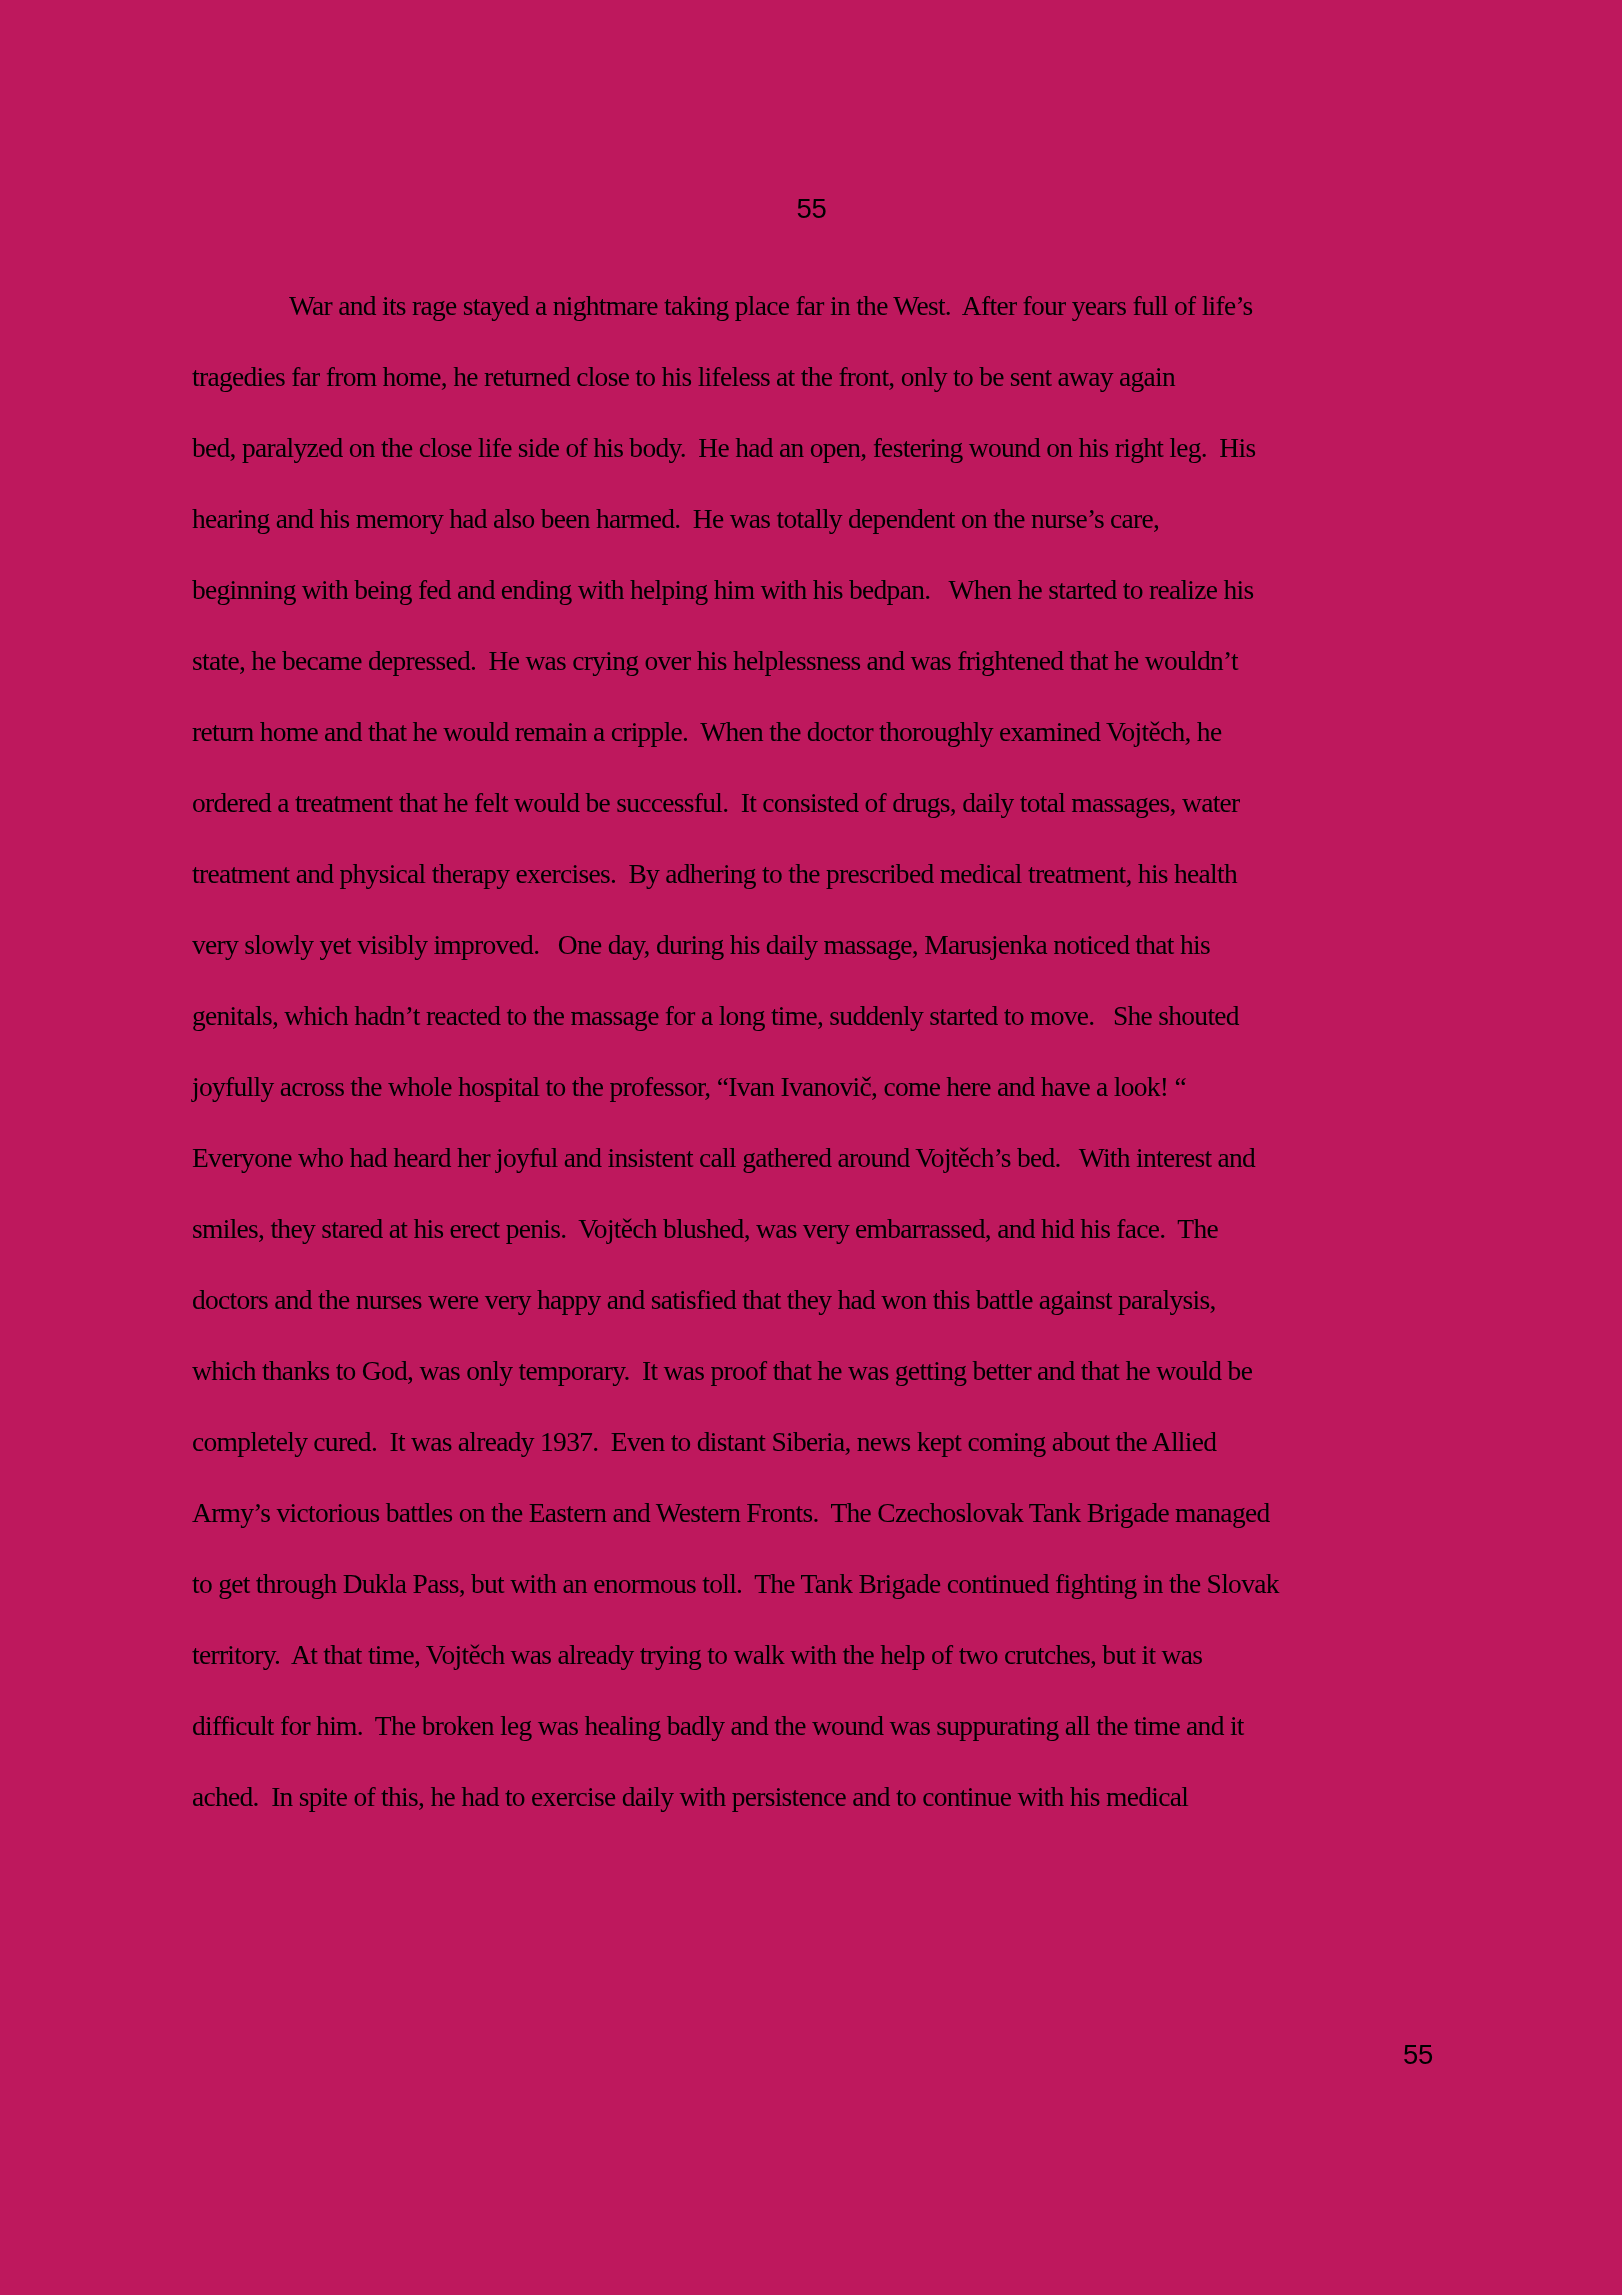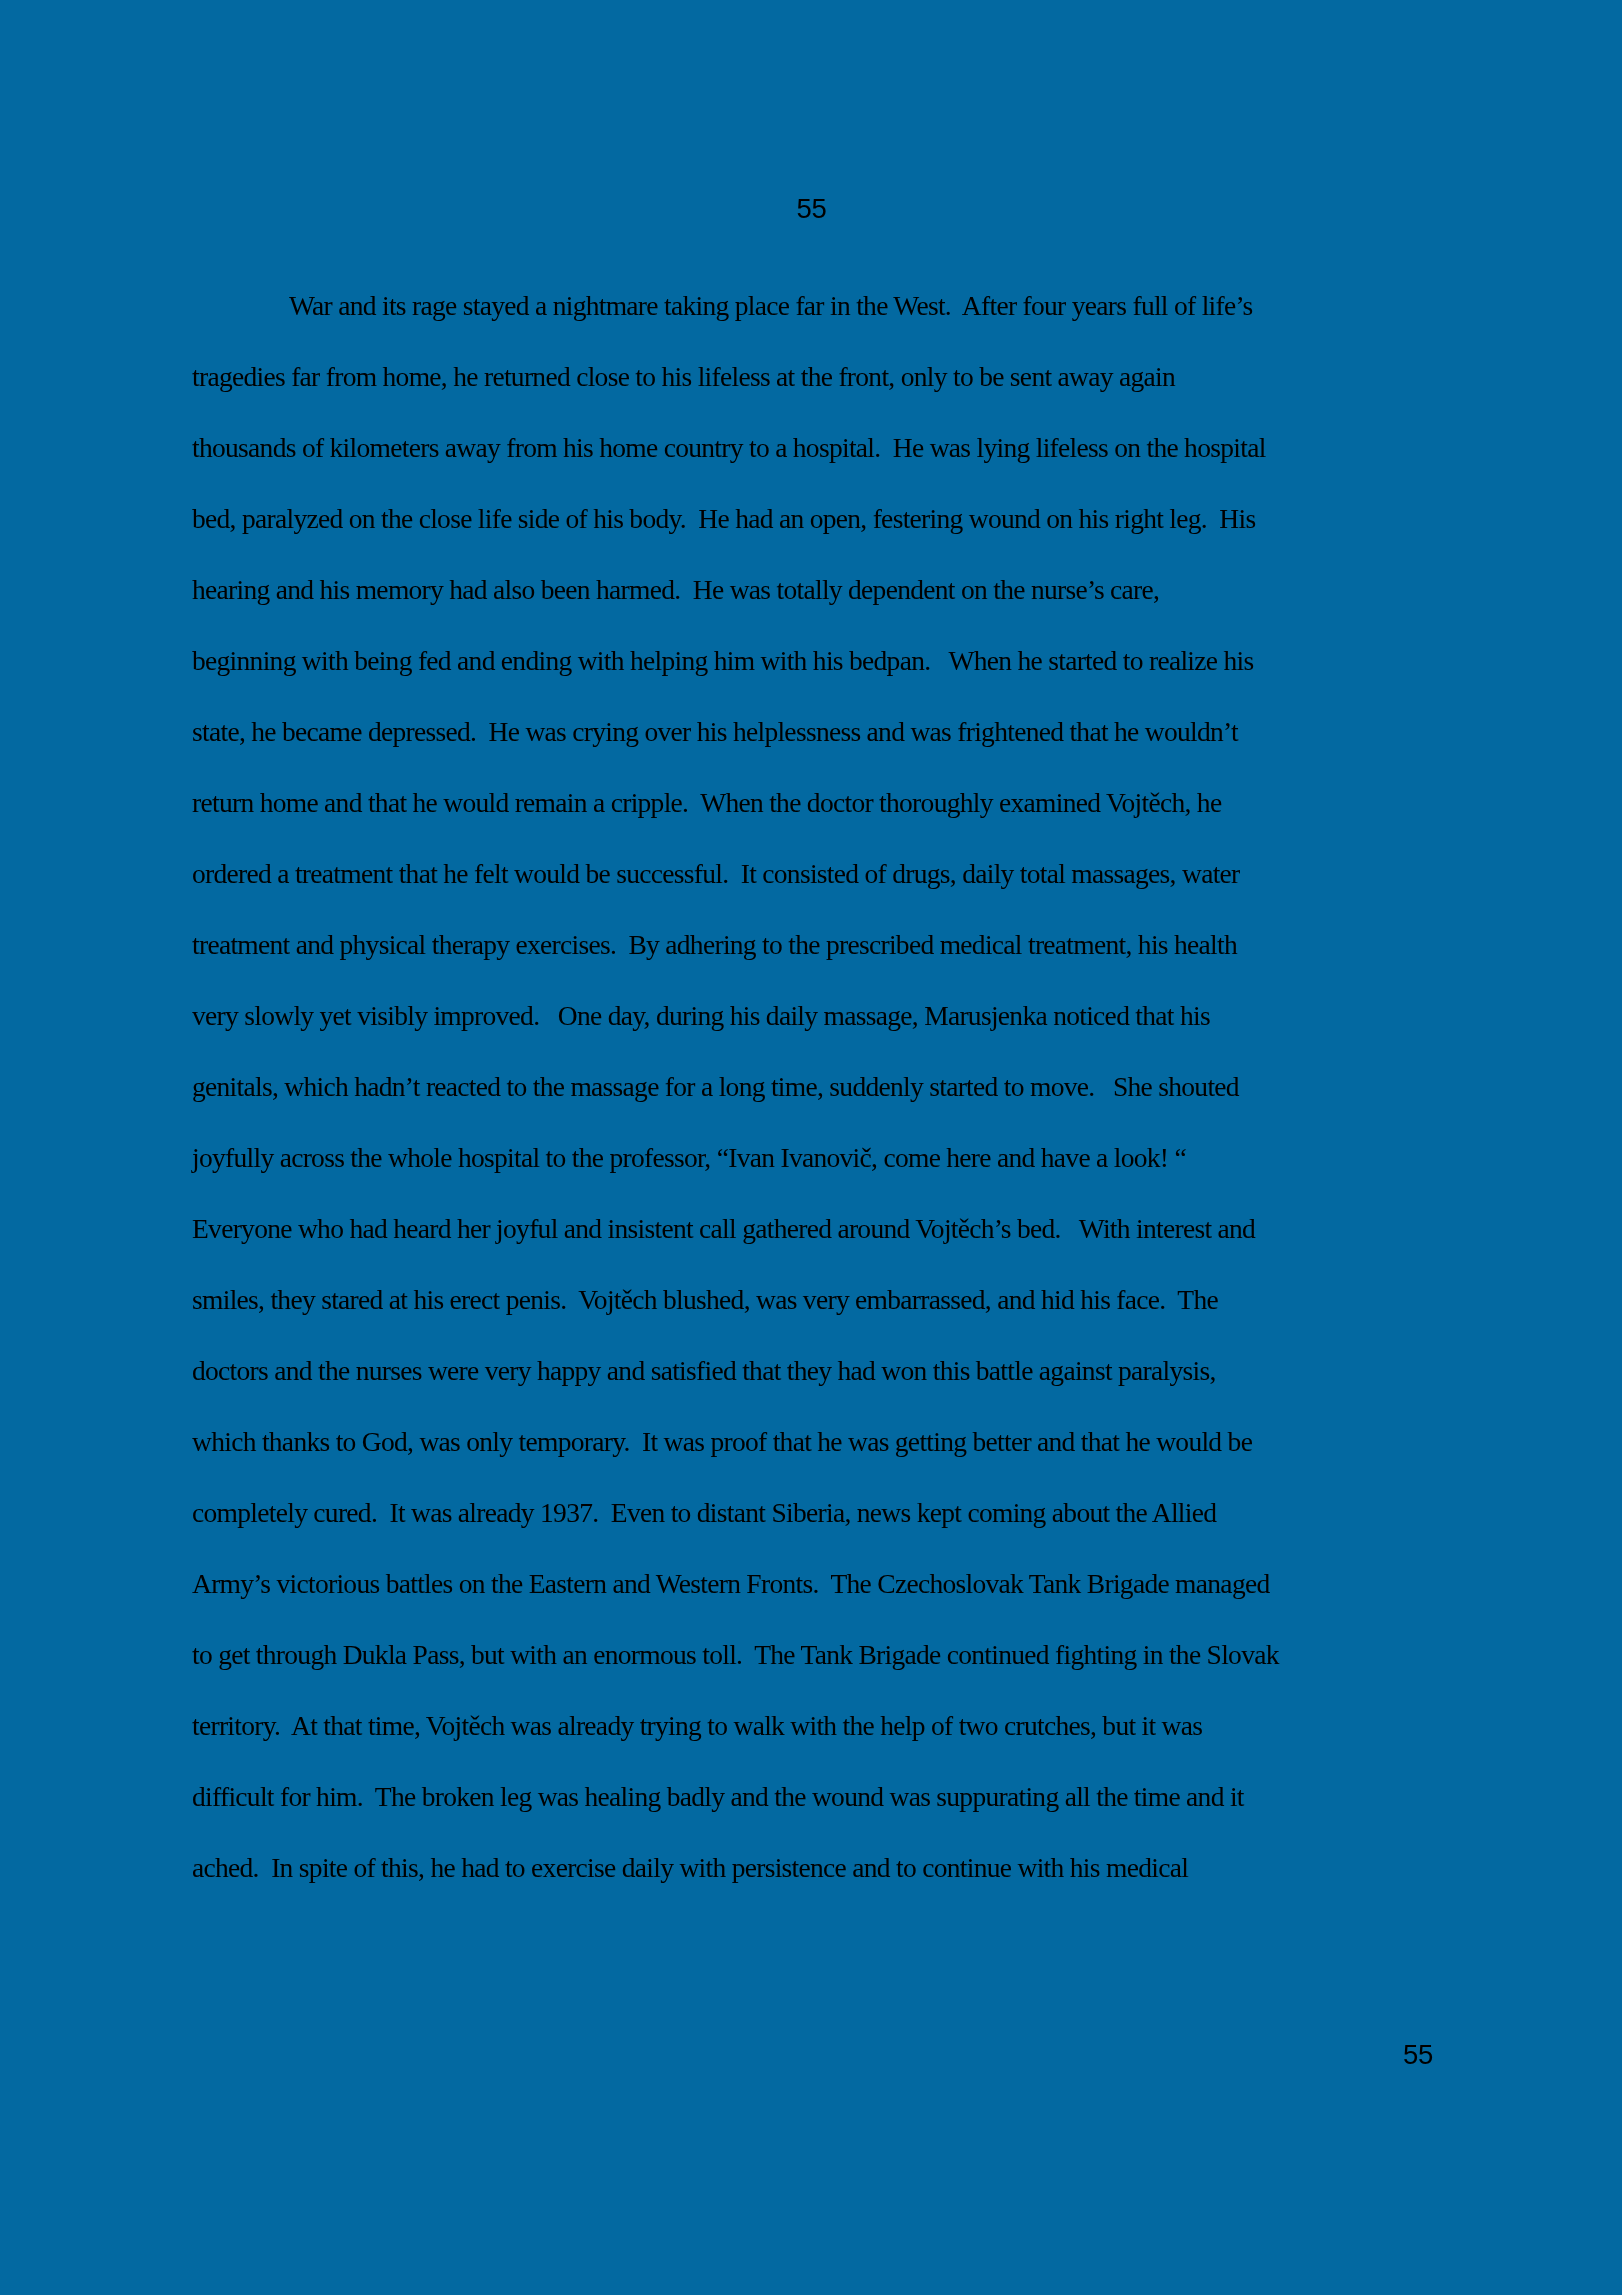--- a/index.html
+++ b/index.html
@@ -1,20 +1,20 @@
 <!DOCTYPE html>
 <html style="font-size:10.5px"><head>
 <meta charset="utf-8">
 <style>
   html, body { margin: 0; padding: 0; background: #ffffff; }
   .page {
     position: relative;
     width: 1623px;
     height: 2295px;
-    background: #0369a1;
+    background: #be185d;
     color: #000000;
     font-family: "Liberation Sans", sans-serif;
     overflow: hidden;
   }
   .header-num {
     position: absolute;
     top: 192px;
     left: 0;
     width: 1623px;
     text-align: center;
@@ -53,21 +53,20 @@
 </head>
 <body>
 
 <div class="page">
 
   <div class="header-num">55</div>
 
   <div class="body-text">
     <div class="line first-line">War and its rage stayed a nightmare taking place far in the West.  After four years full of life’s</div>
     <div class="line">tragedies far from home, he returned close to his lifeless at the front, only to be sent away again</div>
-    <div class="line">thousands of kilometers away from his home country to a hospital.  He was lying lifeless on the hospital</div>
     <div class="line">bed, paralyzed on the close life side of his body.  He had an open, festering wound on his right leg.  His</div>
     <div class="line">hearing and his memory had also been harmed.  He was totally dependent on the nurse’s care,</div>
     <div class="line">beginning with being fed and ending with helping him with his bedpan.   When he started to realize his</div>
     <div class="line">state, he became depressed.  He was crying over his helplessness and was frightened that he wouldn’t</div>
     <div class="line">return home and that he would remain a cripple.  When the doctor thoroughly examined Vojtěch, he</div>
     <div class="line">ordered a treatment that he felt would be successful.  It consisted of drugs, daily total massages, water</div>
     <div class="line">treatment and physical therapy exercises.  By adhering to the prescribed medical treatment, his health</div>
     <div class="line">very slowly yet visibly improved.   One day, during his daily massage, Marusjenka noticed that his</div>
     <div class="line">genitals, which hadn’t reacted to the massage for a long time, suddenly started to move.   She shouted</div>
     <div class="line">joyfully across the whole hospital to the professor, “Ivan Ivanovič, come here and have a look! “</div>

